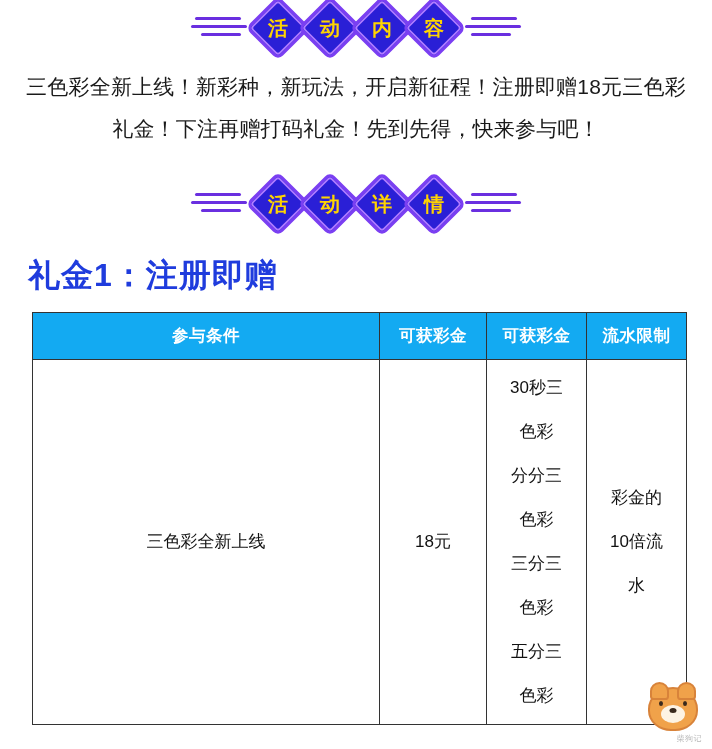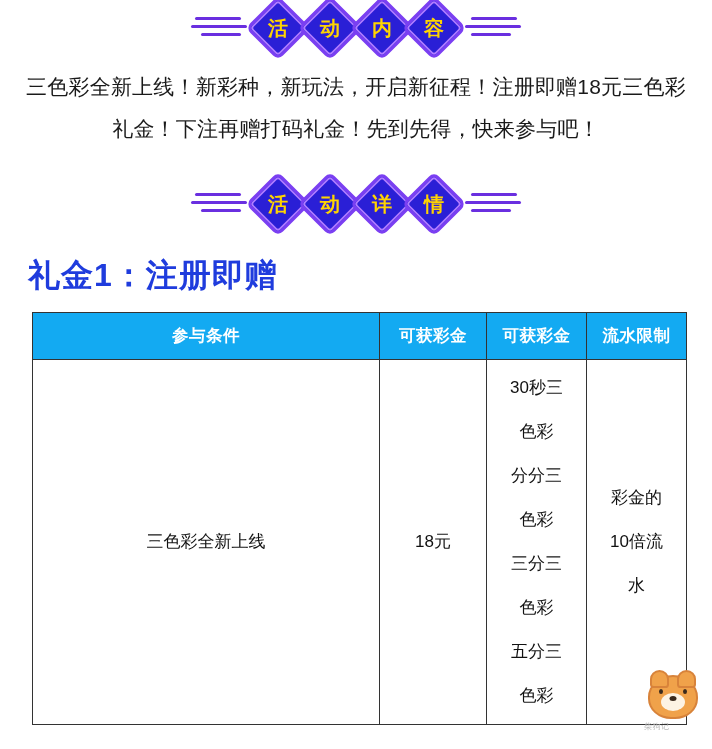--- a/index.html
+++ b/index.html
@@ -128,24 +128,24 @@
   .col-amt   { width: 104px; margin-top: 24px; }
   .col-game  { width: 97px; }
   .col-flow  { width: 97px; }
 
   .multi-line { white-space: pre-line; }
 
   
   .watermark {
     position: absolute;
     right: 10px;
-    bottom: 16px;
+    bottom: 4px;
     width: 58px;
     height: 58px;
-    text-align: left;
+    text-align: right;
   }
   .wm-face {
     width: 46px;
     height: 40px;
     margin: 0 auto;
     background: #f0a24a;
     border-radius: 50% 50% 46% 46%;
     position: relative;
     border: 2px solid #d8833a;
   }

